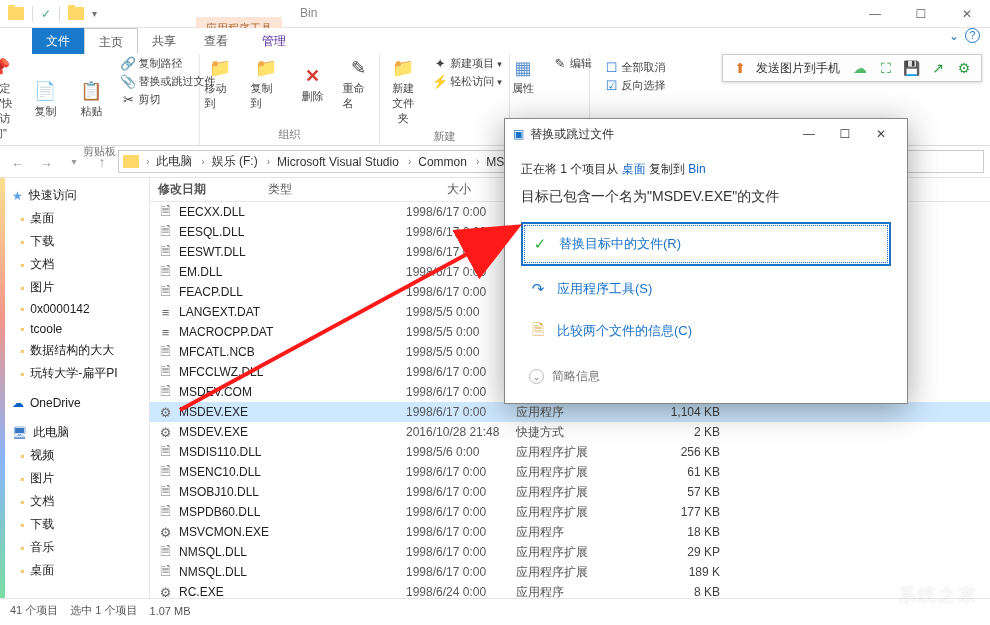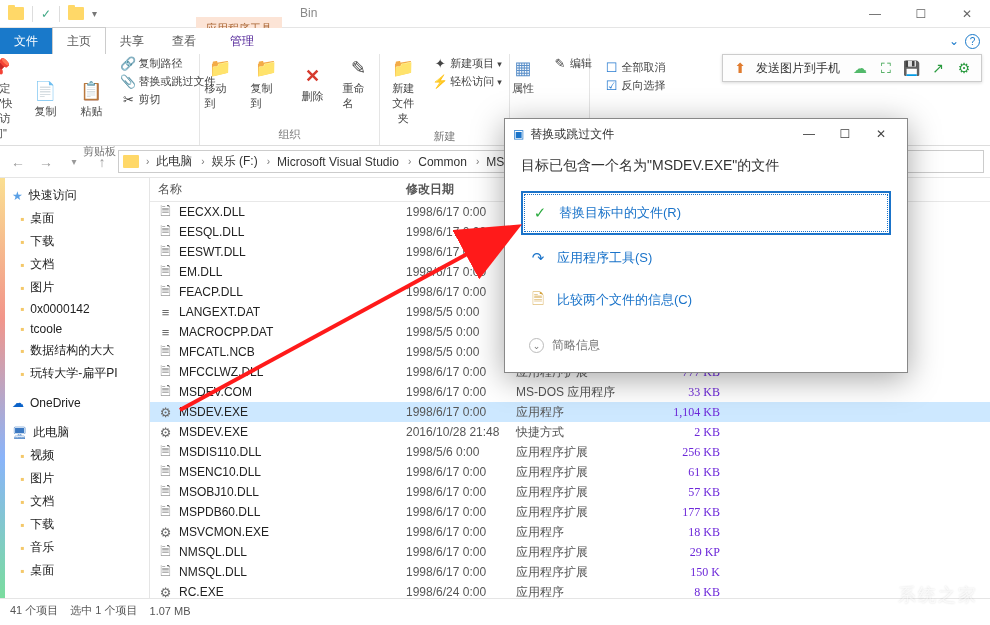--- a/index.html
+++ b/index.html
@@ -10,21 +10,21 @@
 .titlebar .qat { display: flex; align-items: center; gap: 8px; padding: 0 8px; }
 .titlebar .qat .folder-ico { width: 16px; height: 13px; background: #ffd868; border-radius: 1px; position: relative; }
 .titlebar .qat .folder-ico::before { content:""; position:absolute; top:-2px; left:0; width:7px; height:3px; background:#ffd868; border-radius:1px 1px 0 0;}
 .titlebar .qat .sep { width:1px; height:16px; background:#ddd; }
 .titlebar .tabtools { position:absolute; left:196px; top:17px; height:22px; background:#fce4d6; padding:0 10px; display:flex; align-items:center; font-size:11px; color:#a86432;}
 .titlebar .title { position:absolute; left:300px; top:6px; font-size:12px; color:#888;}
 .titlebar .winctrl { margin-left:auto; display:flex; }
 .titlebar .winctrl span { width:46px; height:28px; display:flex; align-items:center; justify-content:center; color:#666; }
 
 
-.tabrow { height:26px; display:flex; align-items:center; background:#fff; position:relative; }
+.tabrow { height:26px; display:flex; align-items:flex-start; background:#fff; position:relative;padding-left:32px; }
 .tab { padding: 5px 14px; font-size:12px; color:#555; cursor:pointer; }
 .tab.blue { background:#1979ca; color:#fff; }
 .tab.active { border:1px solid #ccc; border-bottom:1px solid #fff; background:#fff; }
 .tab.orange { color:#4c1d95; }
 .tabrow .help { margin-left:auto; display:flex; align-items:center; gap:6px; padding:0 10px; color:#1979ca; }
 
 
 .ribbon { height:92px; background:#fff; border-bottom:1px solid #ddd; display:flex; position:relative; }
 .rgroup { border-right:1px solid #e5e5e5; padding:1px 8px; display:flex; flex-direction:column; align-items:center; justify-content:space-between; position:relative; }
 .rgroup .gtitle { font-size:11px; color:#777; padding-bottom:2px; }
@@ -73,21 +73,21 @@
 .col.date { width:110px;font-weight:bold; }
 .col.type { width:140px; }
 .col.size { width:80px; text-align:right; }
 .rows { }
 .lrow { height:20px; display:flex; align-items:center; font-size:12px; color:#222; }
 .lrow.sel { background:#cde8ff; }
 .lrow .cell { padding:0 8px; overflow:hidden; white-space:nowrap; text-overflow:ellipsis; }
 .lrow .cell.name { width:248px; display:flex; align-items:center; gap:6px; }
 .lrow .cell.date { width:110px; color:#555; }
 .lrow .cell.type { width:140px; color:#555; }
-.lrow .cell.size { width:80px; text-align:right; color:#6d28d9;font-family:Liberation Serif, serif; }
+.lrow .cell.size { width:80px; text-align:right; color:#404040; }
 .fico { width:15px; height:15px; display:inline-flex; align-items:center; justify-content:center; font-size:13px; color:#6a6a6a; }
 
 
 .status { height:24px; border-top:1px solid #e5e5e5; display:flex; align-items:center; padding:0 10px; font-size:11px; color:#555; gap:12px; }
 
 
 .dialog { position:absolute; left:504px; top:118px; width:404px; background:#fff; border:1px solid #888; box-shadow: 0 6px 30px rgba(0,0,0,.35); z-index:20;}
 .dlg-title { height:30px; display:flex; align-items:center; padding:0 8px; font-size:12px; }
 .dlg-title .winctrl { margin-left:auto; display:flex; }
 .dlg-title .winctrl span { width:36px; height:28px; display:flex; align-items:center; justify-content:center; color:#444; font-size:12px;}
@@ -357,21 +357,20 @@
         </div>
         <div class="sb-item">
           <span class="folder">▪</span>
           <span>桌面</span>
         </div>
       </div>
   </div>
 
   <div class="list">
     <div class="listhdr">
-      <div class="col name">名称</div>
       <div class="col date">修改日期</div>
       <div class="col type">类型</div>
       <div class="col size">大小</div>
     </div>
     <div class="rows" id="rows">
         <div class="lrow">
           <div class="cell name">
             <span class="fico">🗎</span>
             <span>EECXX.DLL</span>
           </div>
@@ -532,21 +531,21 @@
           <div class="cell type">应用程序扩展</div>
           <div class="cell size">29 KP</div>
         </div>
         <div class="lrow">
           <div class="cell name">
             <span class="fico">🗎</span>
             <span>NMSQL.DLL</span>
           </div>
           <div class="cell date">1998/6/17 0:00</div>
           <div class="cell type">应用程序扩展</div>
-          <div class="cell size">150 K</div>
+          <div class="cell size">189 K</div>
         </div>
         <div class="lrow">
           <div class="cell name">
             <span class="fico">⚙</span>
             <span>RC.EXE</span>
           </div>
           <div class="cell date">1998/6/24 0:00</div>
           <div class="cell type">应用程序</div>
           <div class="cell size">8 KB</div>
         </div>
@@ -564,20 +563,23 @@
   <div class="dlg-title">
     <span style="color:#1a73c9;margin-right:6px;">▣</span>
     <span>替换或跳过文件</span>
     <div class="winctrl">
       <span>—</span>
       <span>☐</span>
       <span>✕</span>
     </div>
   </div>
   <div class="dlg-body">
+    <div class="dlg-status">
+      <span>正在将 1 个项目从 </span><span class="bold">桌面</span><span> 复制到 </span><span class="bold">Bin</span>
+    </div>
     <div class="dlg-msg">目标已包含一个名为"MSDEV.EXE"的文件</div>
     <div class="dlg-opt hi green">
       <span class="oico">✓</span>
       <span>替换目标中的文件(R)</span>
     </div>
     <div class="dlg-opt blue">
       <span class="oico">↷</span>
       <span>应用程序工具(S)</span>
     </div>
     <div class="dlg-opt file">

